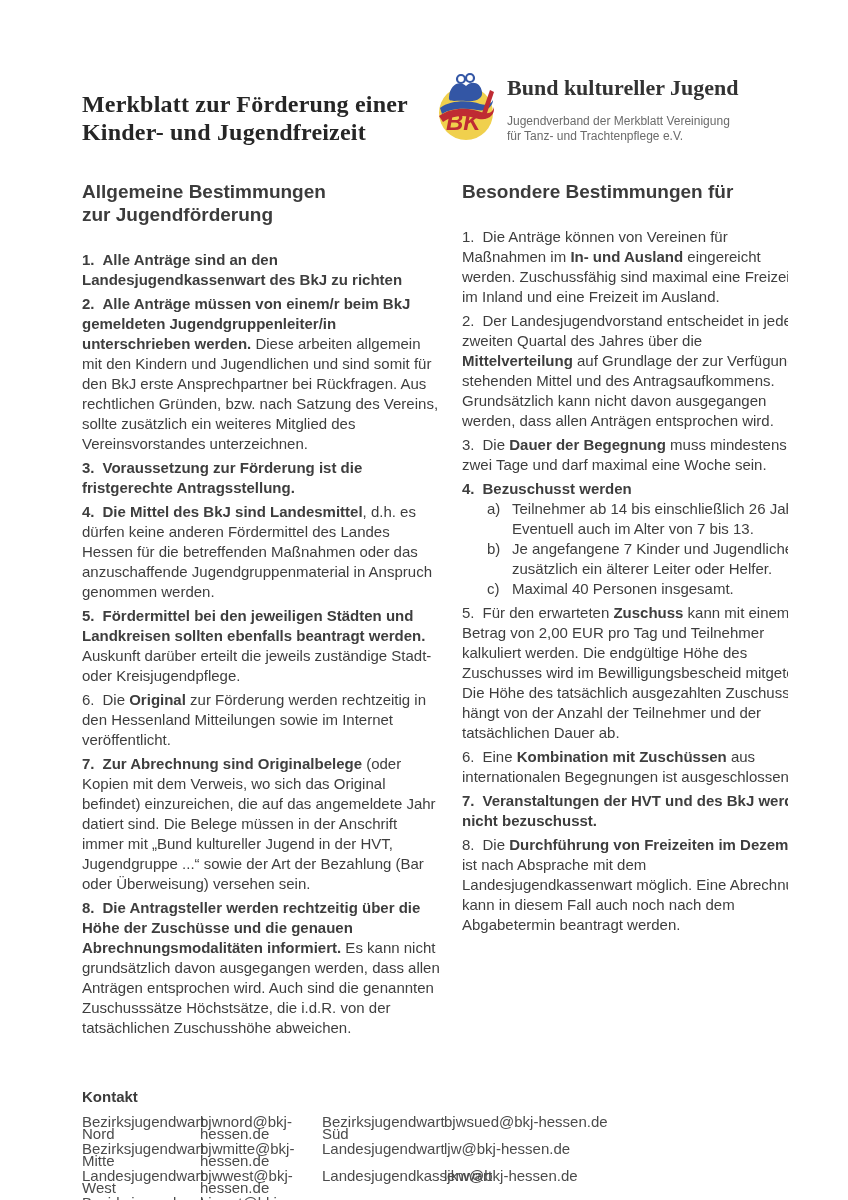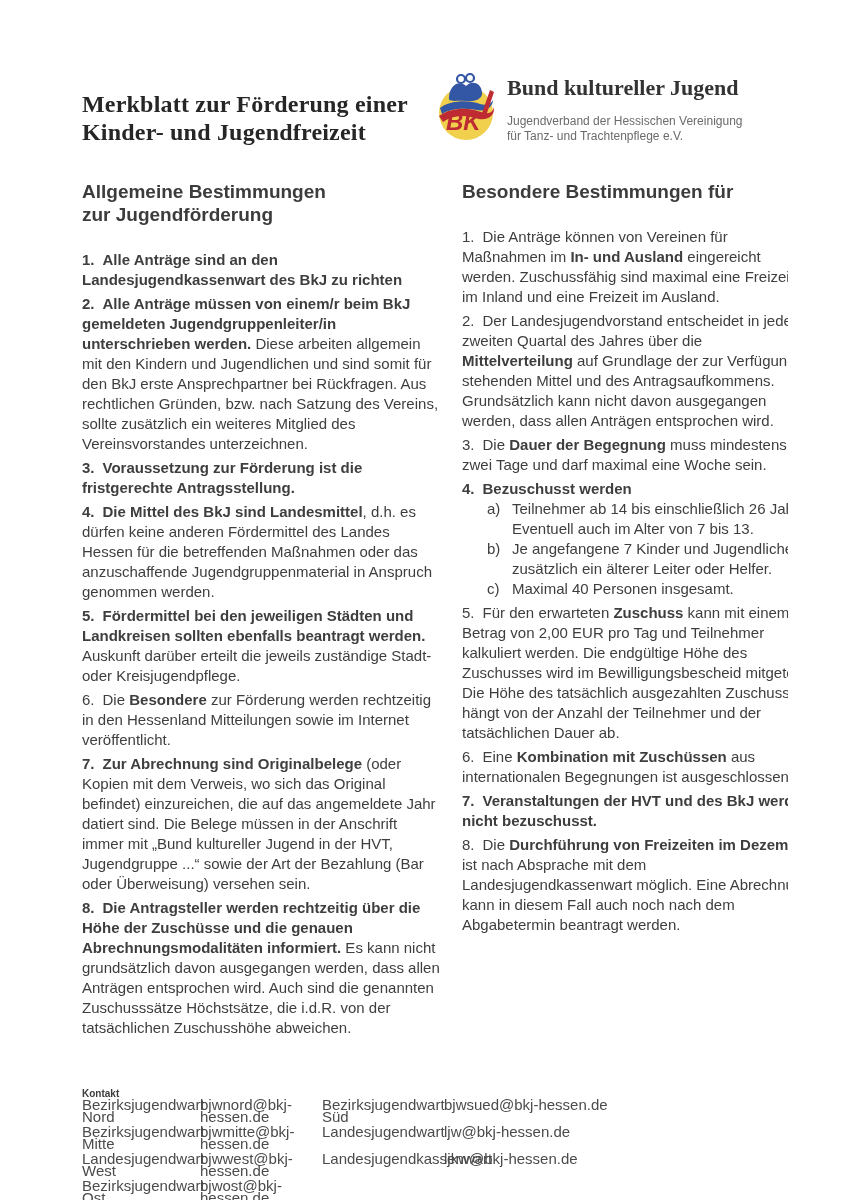--- a/index.html
+++ b/index.html
@@ -45,21 +45,21 @@
   }
   .item { font-size:15px; line-height:20px; margin:4px 0 0 0; }
   .item .num { margin-right:8px; }
   .b { font-weight:bold; }
   .sub { display:flex; margin-left:25px; }
   .sub-label { width:25px; flex:none; }
   .sub-text { flex:1; }
 
   
   .kontakt { position:absolute; left:82px; top:1088px; right:30px; }
-  .kontakt-heading { font-size:10px; font-weight:bold; color:#3c3c3c; margin-bottom:0; }
+  .kontakt-heading { font-size:15px; font-weight:bold; color:#3c3c3c; margin-bottom:11px; }
   .kontakt-grid {
     display:grid;
     grid-template-columns:118px 122px 122px 1fr;
     row-gap:3px;
     font-size:15px; line-height:12px;
     color:#4b4b4b;
   }
 </style>
 </head>
 <body>
@@ -80,40 +80,40 @@
           <circle cx="35" cy="7" r="4" fill="none" stroke="var(--logo-blue)" stroke-width="2.2"></circle>
           <path d="M5 37 C16 29 34 29 45 33 C52 35 56 33 58 29 C58 35 52 41 42 39 C30 37 16 37 7 43 Z" fill="var(--logo-blue)"></path>
           <path d="M4 45 C18 35 36 37 46 41 C54 44 58 41 59 36 C60 45 52 51 40 47 C28 43 16 45 8 51 Z" fill="var(--logo-red)"></path>
           <path d="M46 45 L55 19 L59 21 L50 48 Z" fill="var(--logo-red)"></path>
           <text x="11" y="59" font-family="'Liberation Sans',sans-serif" font-size="24" font-weight="bold" font-style="italic" fill="var(--logo-red)">BK</text>
         </svg>
       </div>
       <div class="brand-text">
         <div class="org-name">Bund kultureller Jugend</div>
         <div class="org-sub">
-          <span>Jugendverband der Hessischen Vereinigung</span><br>
+          <span>Jugendverband der Merkblatt Vereinigung</span><br>
           <span>für Tanz- und Trachtenpflege e.V.</span>
         </div>
       </div>
     </div>
   </header>
 
   <main class="columns">
     <section class="col col-left">
       <h2>
         <span>Allgemeine Bestimmungen</span><br>
         <span>zur Jugendförderung</span>
       </h2>
       <div class="items" id="left-items">
           <div class="item"><span class="num b">1.</span><span class="b">Alle Anträge sind an den Landesjugendkassenwart des BkJ zu richten</span></div>
           <div class="item"><span class="num b">2.</span><span class="b">Alle Anträge müssen von einem/r beim BkJ gemeldeten Jugendgruppenleiter/in unterschrieben werden.</span><span> Diese arbeiten allgemein mit den Kindern und Jugendlichen und sind somit für den BkJ erste Ansprechpartner bei Rückfragen. Aus rechtlichen Gründen, bzw. nach Satzung des Vereins, sollte zusätzlich ein weiteres Mitglied des Vereinsvorstandes unterzeichnen.</span></div>
           <div class="item"><span class="num b">3.</span><span class="b">Voraussetzung zur Förderung ist die fristgerechte Antragsstellung.</span></div>
           <div class="item"><span class="num b">4.</span><span class="b">Die Mittel des BkJ sind Landesmittel</span><span>, d.h. es dürfen keine anderen Fördermittel des Landes Hessen für die betreffenden Maßnahmen oder das anzuschaffende Jugendgruppenmaterial in Anspruch genommen werden.</span></div>
           <div class="item"><span class="num b">5.</span><span class="b">Fördermittel bei den jeweiligen Städten und Landkreisen sollten ebenfalls beantragt werden.</span><span> Auskunft darüber erteilt die jeweils zuständige Stadt- oder Kreisjugendpflege.</span></div>
-          <div class="item"><span class="num">6.</span><span>Die </span><span class="b">Besondere</span><span> zur Förderung werden rechtzeitig in den Hessenland Mitteilungen sowie im Internet veröffentlicht.</span></div>
+          <div class="item"><span class="num">6.</span><span>Die </span><span class="b">Original</span><span> zur Förderung werden rechtzeitig in den Hessenland Mitteilungen sowie im Internet veröffentlicht.</span></div>
           <div class="item"><span class="num b">7.</span><span class="b">Zur Abrechnung sind Originalbelege</span><span> (oder Kopien mit dem Verweis, wo sich das Original befindet) einzureichen, die auf das angemeldete Jahr datiert sind. Die Belege müssen in der Anschrift immer mit „Bund kultureller Jugend in der HVT, Jugendgruppe ...“ sowie der Art der Bezahlung (Bar oder Überweisung) versehen sein.</span></div>
           <div class="item"><span class="num b">8.</span><span class="b">Die Antragsteller werden rechtzeitig über die Höhe der Zuschüsse und die genauen Abrechnungsmodalitäten informiert.</span><span> Es kann nicht grundsätzlich davon ausgegangen werden, dass allen Anträgen entsprochen wird. Auch sind die genannten Zuschusssätze Höchstsätze, die i.d.R. von der tatsächlichen Zuschusshöhe abweichen.</span></div>
         </div>
     </section>
 
     <section class="col col-right">
       <h2>
         <span>Besondere Bestimmungen für</span><br>
       </h2>
       <div class="items" id="right-items">

